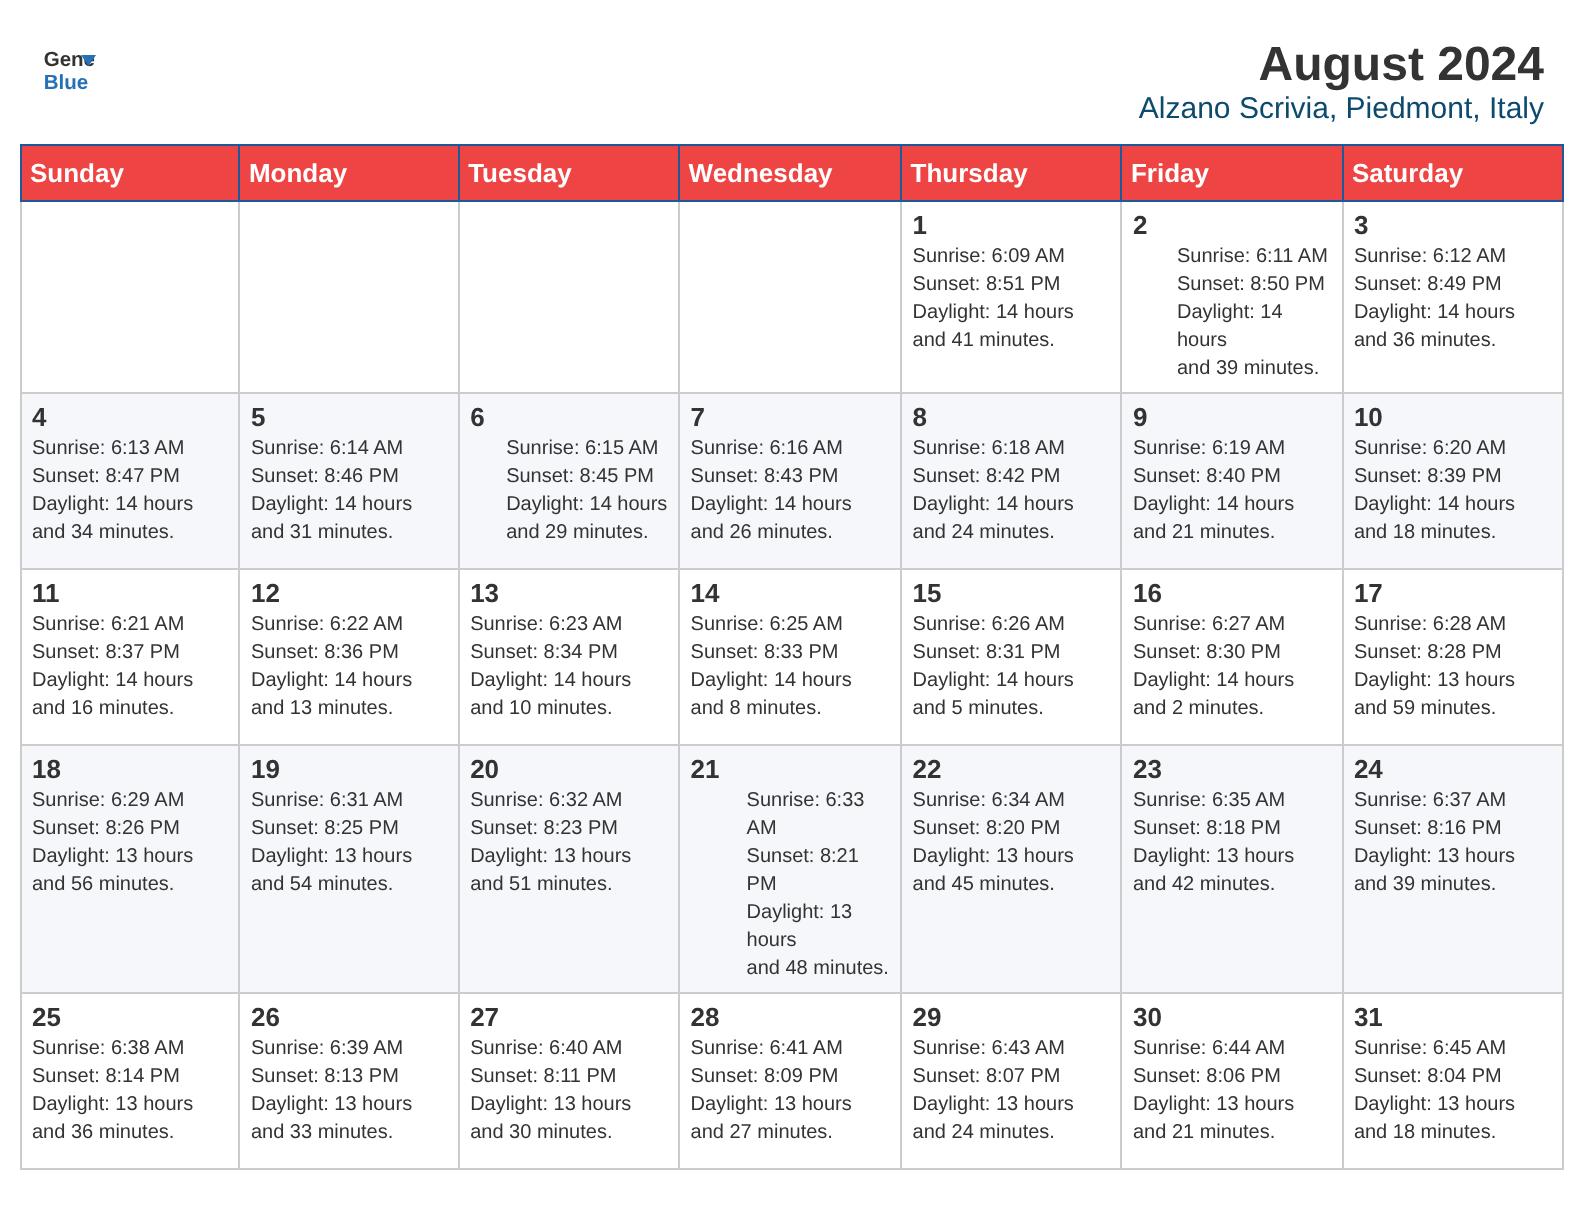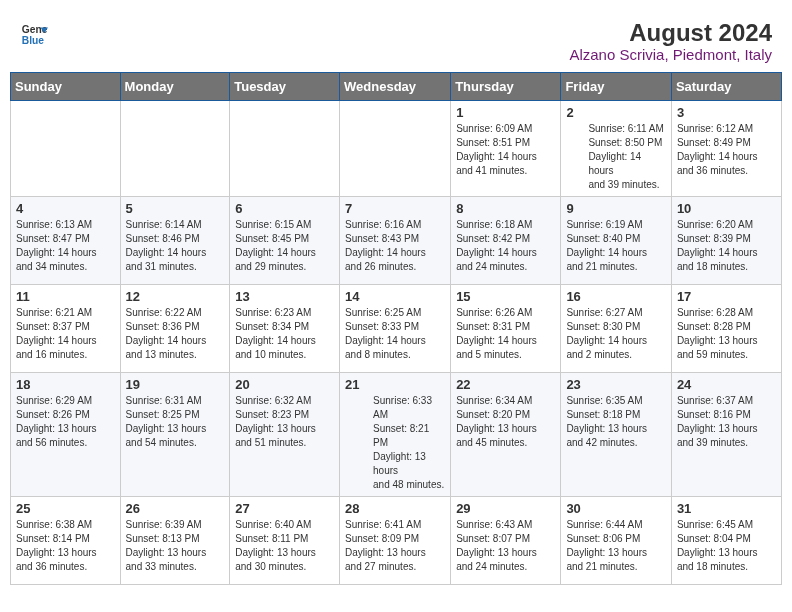--- a/index.html
+++ b/index.html
@@ -29,29 +29,29 @@
       text-align: right;
     }
     .month-year {
       font-size: 24px;
       font-weight: bold;
       color: #333;
       line-height: 1.1;
     }
     .location {
       font-size: 15px;
-      color: #701a75;
+      color: #0c4a6e;
     }
     .calendar {
       width: 100%;
       border-collapse: collapse;
       margin-top: 4px;
     }
     .calendar th {
-      background: #737373;
+      background: #ef4444;
       color: #fff;
       font-size: 13px;
       font-weight: bold;
       padding: 6px 4px;
       text-align: left;
       border: 1px solid #1a5a9a;
     }
     .calendar td {
       border: 1px solid #ccc;
       vertical-align: top;
@@ -148,21 +148,21 @@
         </td>
         <td>
           <span class="day-number">5</span>
           <div class="day-info" style="white-space: pre-line;">Sunrise: 6:14 AM
 Sunset: 8:46 PM
 Daylight: 14 hours
 and 31 minutes.</div>
         </td>
         <td>
           <span class="day-number">6</span>
-          <div class="day-info" style="white-space: pre-line;">Sunrise: 6:15 AM
+          <div class="day-info" style="white-space: pre-line; margin-left: 18px;">Sunrise: 6:15 AM
 Sunset: 8:45 PM
 Daylight: 14 hours
 and 29 minutes.</div>
         </td>
         <td>
           <span class="day-number">7</span>
           <div class="day-info" style="white-space: pre-line;">Sunrise: 6:16 AM
 Sunset: 8:43 PM
 Daylight: 14 hours
 and 26 minutes.</div>

